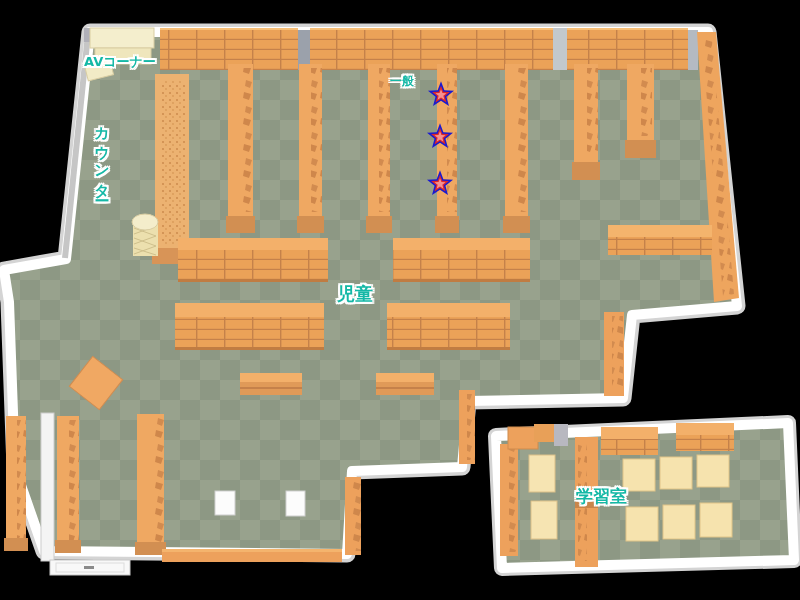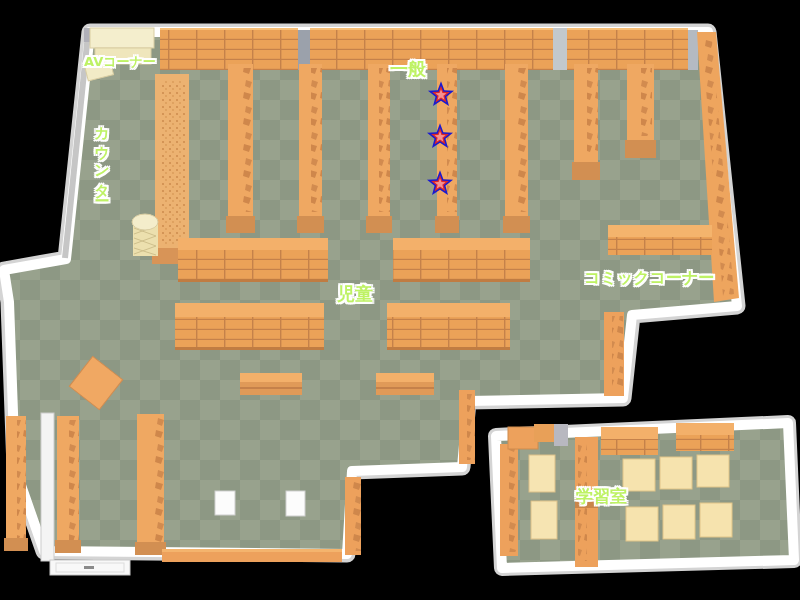--- a/index.html
+++ b/index.html
@@ -1,19 +1,19 @@
 <!DOCTYPE html>
 <html><head>
 <meta charset="utf-8">
 <style>
   html,body{margin:0;padding:0;background:#000;}
   .stage{position:relative;width:800px;height:600px;background:#000;overflow:hidden;
          font-family:"DejaVu Sans",sans-serif;}
   .stage svg{position:absolute;left:0;top:0;}
-  .map-label{position:absolute;font-weight:bold;color:#bef264;white-space:nowrap;
+  .map-label{position:absolute;font-weight:bold;color:#14b8a6;white-space:nowrap;
     text-shadow:-2px 0 0 #fff,2px 0 0 #fff,0 -2px 0 #fff,0 2px 0 #fff,
                 -2px -2px 0 #fff,2px -2px 0 #fff,-2px 2px 0 #fff,2px 2px 0 #fff;}
   .map-label.vertical{writing-mode:vertical-rl;letter-spacing:2px;}
 </style>
 </head>
 <body>
 
 <div class="stage">
 <svg width="800" height="600" viewBox="0 0 800 600">
   <defs>
@@ -206,17 +206,16 @@
   </g>
   <g transform="translate(440,184)">
     <use href="#star" fill="#1a1ad0" transform="scale(1.05)"></use>
     <use href="#star" fill="#dd2828" transform="scale(0.72)"></use>
     <use href="#star" fill="#f59090" transform="scale(0.45)"></use>
   </g>
 </svg>
 
   <div class="map-label" style="left:84px;top:53px;font-size:13px;">AVコーナー</div>
   <div class="map-label vertical" style="left:92px;top:116px;font-size:15px;">カウンター</div>
-  <div class="map-label" style="left:390px;top:57px;font-size:18px;font-family:Liberation Mono, monospace;">一般</div>
+  <div class="map-label" style="left:390px;top:73px;font-size:12px;font-family:Liberation Mono, monospace;">一般</div>
   <div class="map-label" style="left:337px;top:282px;font-size:18px;">児童</div>
-  <div class="map-label" style="left:584px;top:268px;font-size:16px;">コミックコーナー</div>
   <div class="map-label" style="left:576px;top:485px;font-size:17px;">学習室</div>
 </div>
 
 </body></html>

